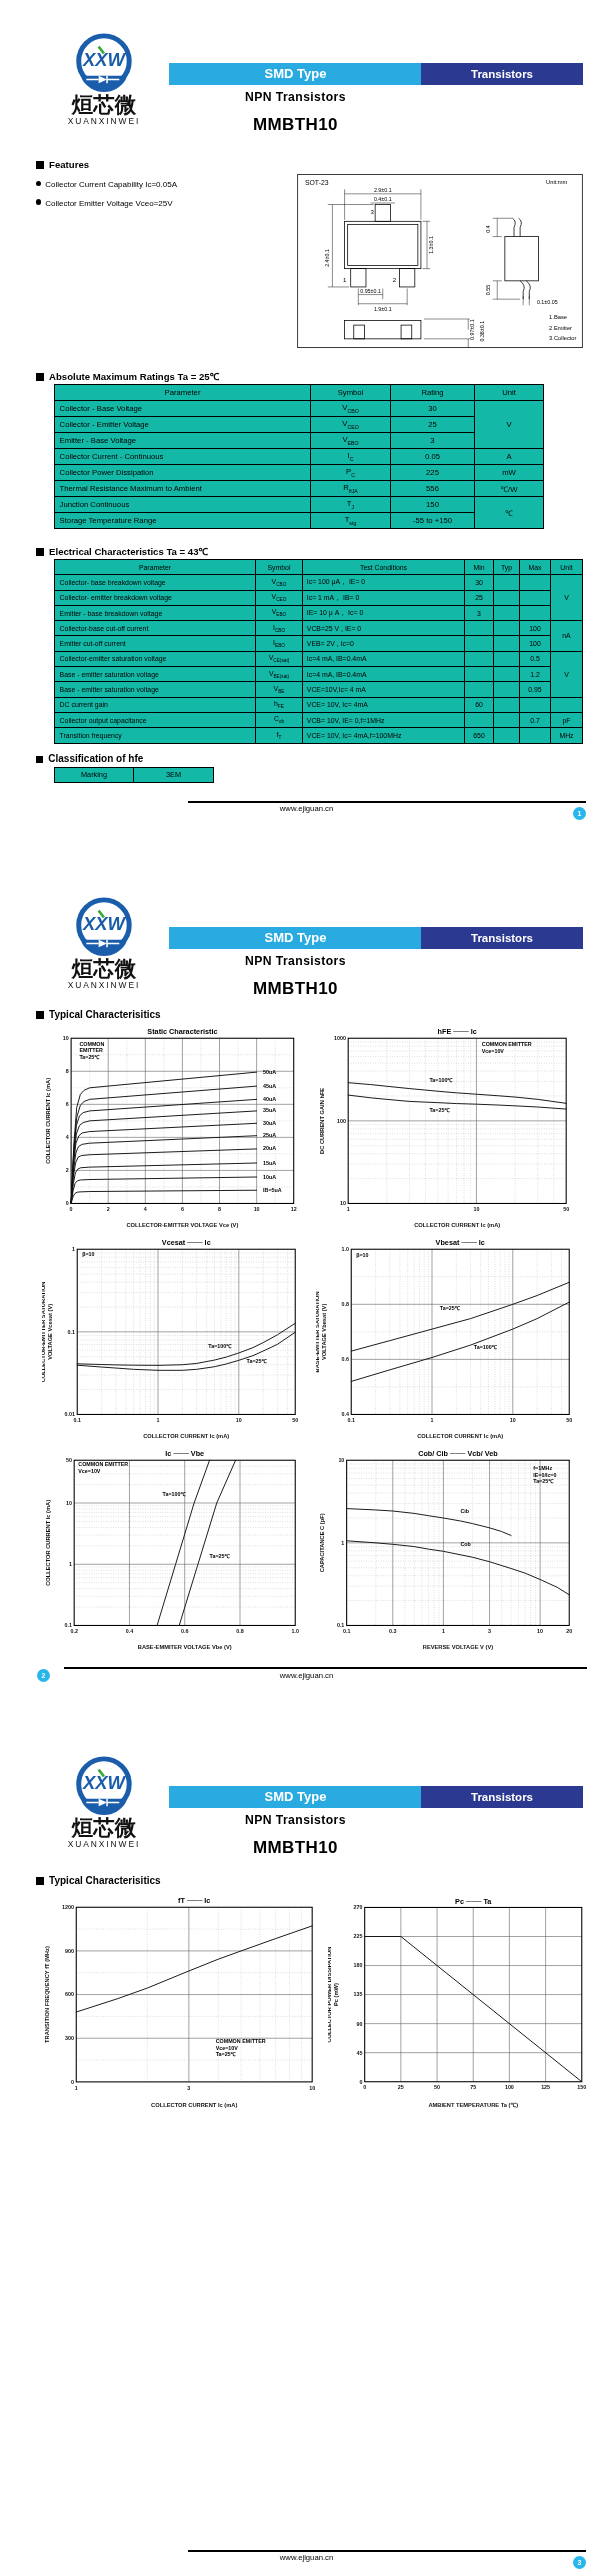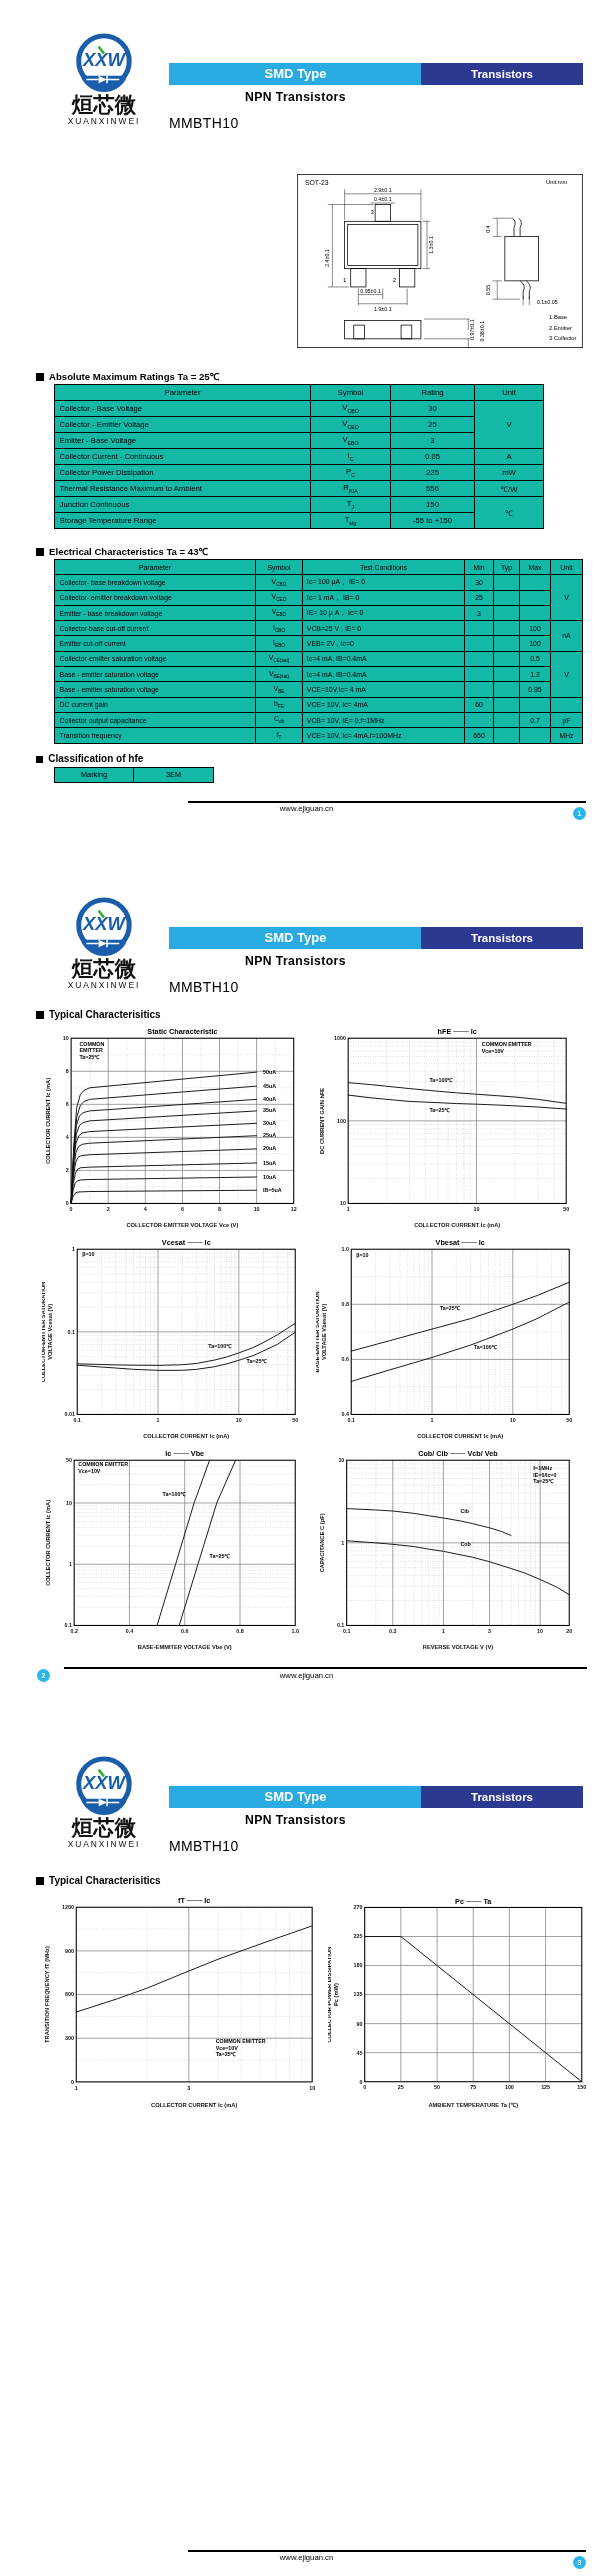--- a/index.html
+++ b/index.html
@@ -4,21 +4,21 @@
 <style>
 *{margin:0;padding:0;box-sizing:border-box}
 html,body{background:#fff}
 body{width:607px;height:2576px;position:relative;font-family:"Liberation Sans",sans-serif;color:#000}
 .page{position:absolute;left:4px;width:607px;height:859px;background:#fff;overflow:hidden}
 .abs{position:absolute}
 .hdr{position:absolute;left:0;top:0;width:607px}
 .banner-light{background:#29abe2;color:#fff;font-size:13px;font-weight:600;text-align:center;line-height:22px}
 .banner-dark{background:#2b3990;color:#fff;font-size:11.5px;font-weight:bold;text-align:center;line-height:22px}
 .product-line{font-size:12.2px;font-weight:bold;text-align:center;letter-spacing:0.4px}
-.part-number{font-size:14px;font-weight:normal;letter-spacing:0.4px}
+.part-number{font-size:17px;font-weight:bold;text-align:center;letter-spacing:0.4px}
 .sec-head{font-size:9.6px;font-weight:600;white-space:nowrap}
 .sq{display:inline-block;width:7.7px;height:7.7px;background:#000;margin-right:5.4px;vertical-align:-0.8px}
 .bullet{font-size:8px;line-height:18.4px;white-space:nowrap}
 .dot{display:inline-block;width:5.4px;height:5.4px;border-radius:50%;background:#000;margin-right:3.8px;vertical-align:0.8px}
 table{border-collapse:collapse;background:#14b8a6}
 .dtable{border:1.5px solid #000;table-layout:fixed}
 .dtable th,.dtable td{border:0.8px solid #000;overflow:hidden;white-space:nowrap}
 .amr{font-size:7.7px}
 .amr th{height:16px;font-weight:normal;text-align:center}
 .amr td{height:16px;text-align:center}
@@ -66,20 +66,25 @@
       </g>
       <text x="56" y="108" font-size="28" font-weight="bold" fill="#111" text-anchor="middle">烜芯微</text>
       <text x="56" y="124" font-size="11" letter-spacing="2.5" fill="#111" text-anchor="middle">XUANXINWEI</text>
     </svg>
     <div class="abs banner-light" style="left:165px;top:63px;width:253px;height:22px"><span>SMD Type</span></div>
     <div class="abs banner-dark" style="left:417px;top:63px;width:162px;height:22px"><span>Transistors</span></div>
     <div class="abs product-line" style="left:165px;top:90px;width:253px">NPN  Transistors</div>
     <div class="abs part-number" style="left:165px;top:115px;width:253px">MMBTH10</div>
   </div>
 
+  <div class="abs" style="left:32px;top:159px">
+    <div class="sec-head"><span class="sq"></span><span>Features</span></div>
+    <div class="bullet" style="margin-top:6.1px"><span class="dot"></span><span>Collector Current Capability Ic=0.05A</span></div>
+    <div class="bullet"><span class="dot"></span><span>Collector Emitter Voltage Vceo=25V</span></div>
+  </div>
 
   <svg class="abs pkg" style="left:293px;top:174px" width="286" height="174" viewBox="0 0 374 228">
     <rect x="0.5" y="0.5" width="373" height="227" fill="#fff" stroke="#000" stroke-width="1"></rect>
     <text x="10" y="14" font-size="9">SOT-23</text>
     <text x="326" y="13" font-size="7.5">Unit:mm</text>
 
     <g class="body">
       <rect x="62" y="62" width="100" height="62"></rect>
       <rect x="66" y="66" width="92" height="54"></rect>
       <rect x="102" y="40" width="20" height="22"></rect>

